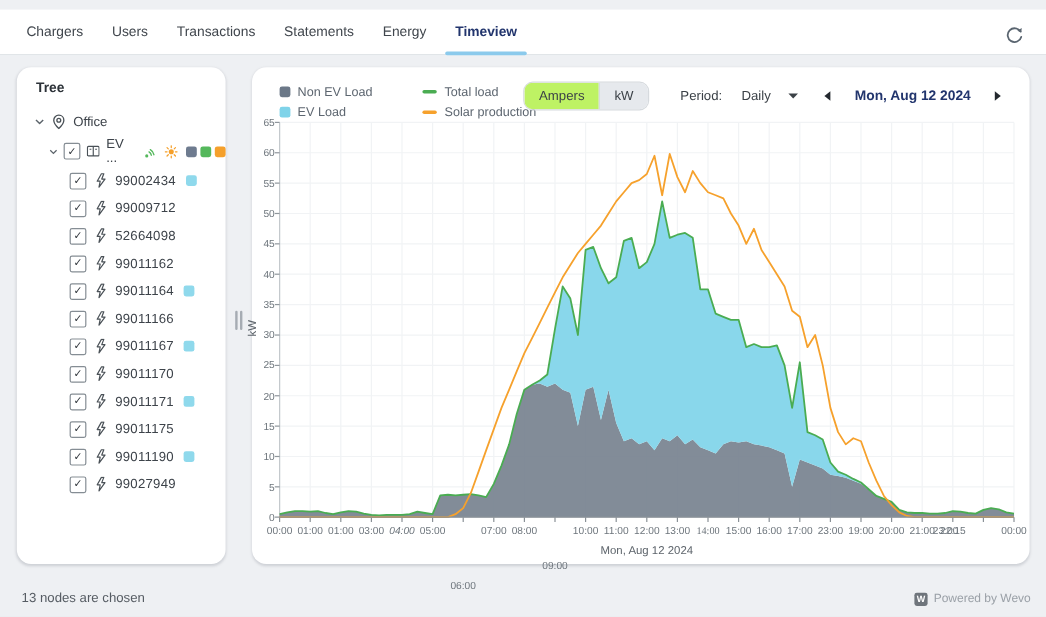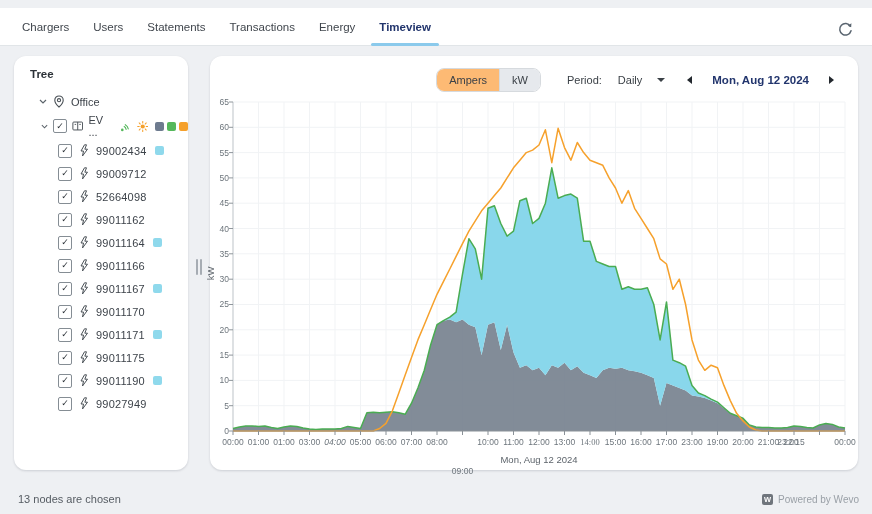--- a/index.html
+++ b/index.html
@@ -17,21 +17,21 @@
        background:#8bcaec;border-radius:2px;}
   .refresh{position:absolute;right:16px;top:11px;width:22px;height:22px;border:none;background:none;
        cursor:pointer;padding:2px;}
 
   
   .tree-card{position:absolute;left:14px;top:56px;width:174px;height:414px;background:#fff;
        border-radius:12px;box-shadow:0 1px 2px rgba(16,24,40,.06),0 1px 3px rgba(16,24,40,.09);
        padding-top:12px;box-sizing:border-box;}
   .tree-title{font-size:11.5px;font-weight:bold;color:#2c3238;padding-left:16px;}
   .trow{display:flex;align-items:center;gap:6px;height:23px;font-size:11px;color:#3d434a;cursor:pointer;}
-  .trow.office{margin-top:10px;padding-left:25px;}
+  .trow.office{margin-top:10px;padding-left:15px;}
   .trow.ev{height:26px;padding-left:27px;gap:5px;}
   .charger-row{padding-left:44px;gap:7px;}
   .cb{width:12px;height:12px;border:1px solid #858d94;border-radius:2px;background:#fff;
       display:flex;align-items:center;justify-content:center;font-size:9px;line-height:9px;
       color:#2c3238;flex:none;cursor:pointer;}
   .sq{width:9px;height:9px;border-radius:2px;flex:none;}
   .ev-squares{display:flex;gap:3px;margin-left:2px;}
   .badge{width:9px;height:9px;border-radius:2px;flex:none;margin-left:1px;}
   .cid{letter-spacing:.2px;}
 
@@ -44,21 +44,21 @@
   .chart-card{position:absolute;left:210px;top:56px;width:648px;height:414px;background:#fff;
        border-radius:12px;box-shadow:0 1px 2px rgba(16,24,40,.06),0 1px 3px rgba(16,24,40,.09);}
   .legend{position:absolute;left:23px;top:13px;display:grid;grid-auto-flow:column;
        grid-template-rows:repeat(2,15px);column-gap:42px;row-gap:2px;}
   .litem{display:flex;align-items:center;gap:6px;font-size:10.5px;color:#5d6670;cursor:pointer;}
   .sw-square{width:9px;height:9px;border-radius:2px;}
   .sw-line{width:12px;height:3px;border-radius:1.5px;}
 
   .controls{position:absolute;right:14px;top:12px;display:flex;align-items:center;}
   .toggle{display:flex;border:1px solid #d6dade;border-radius:8px;overflow:hidden;}
-  .toggle .opt{padding:5px 12px;font-size:11px;color:#3b4147;background:#fdba74;cursor:pointer;}
+  .toggle .opt{padding:5px 12px;font-size:11px;color:#3b4147;background:#bef264;cursor:pointer;}
   .toggle .opt.selected{background:#e6e9ed;}
   .toggle .opt + .opt{border-left:1px solid #d6dade;}
   .plabel{font-size:11px;color:#3b4147;margin-left:26px;}
   .select{display:flex;align-items:center;gap:15px;font-size:11px;color:#3b4147;margin-left:16px;cursor:pointer;}
   .caret{width:0;height:0;border-left:4px solid transparent;border-right:4px solid transparent;
        border-top:4px solid #3b4147;}
   .navarrow{border:none;background:none;padding:4px;cursor:pointer;display:flex;align-items:center;}
   .tri-l{width:0;height:0;border-top:4px solid transparent;border-bottom:4px solid transparent;
        border-right:5px solid #23282e;}
   .tri-r{width:0;height:0;border-top:4px solid transparent;border-bottom:4px solid transparent;
@@ -84,22 +84,22 @@
 </style>
 </head>
 <body>
 
 <div class="page">
 
   <header class="topbar">
     <nav class="tabs" id="tabs">
         <div class="tab">Chargers</div>
         <div class="tab">Users</div>
+        <div class="tab">Transactions</div>
         <div class="tab">Statements</div>
-        <div class="tab">Transactions</div>
         <div class="tab">Energy</div>
         <div class="tab active">Timeview</div>
       </nav>
     <button class="refresh" title="">
       <svg width="17" height="17" viewBox="0 0 16 16">
         <path d="M13.2 9.2 A5.4 5.4 0 1 1 12.6 5" fill="none" stroke="#5a6570" stroke-width="1.4" stroke-linecap="round"></path>
         <path d="M13.6 2.2 L13.3 5.8 L10.1 4.4 Z" fill="#5a6570"></path>
       </svg>
     </button>
   </header>
@@ -247,20 +247,38 @@
         </div>
       </div>
   </aside>
 
   <div class="rhandle">
       <i></i>
       <i></i>
     </div>
 
   <main class="chart-card">
+    <div class="legend" id="legend">
+        <div class="litem">
+          <span class="sw-square" style="background: rgb(107, 120, 136);"></span>
+          <span>Non EV Load</span>
+        </div>
+        <div class="litem">
+          <span class="sw-square" style="background: rgb(127, 211, 233);"></span>
+          <span>EV Load</span>
+        </div>
+        <div class="litem">
+          <span class="sw-line" style="background: rgb(74, 172, 82);"></span>
+          <span>Total load</span>
+        </div>
+        <div class="litem">
+          <span class="sw-line" style="background: rgb(246, 161, 44);"></span>
+          <span>Solar production</span>
+        </div>
+      </div>
 
     <div class="controls">
       <div class="toggle" id="unit-toggle">
           <div class="opt">Ampers</div>
           <div class="opt selected">kW</div>
         </div>
       <span class="plabel">Period:</span>
       <div class="select">
         <span>Daily</span>
         <span class="caret"></span>
@@ -375,21 +393,21 @@
         <span class="ytick" style="top: 116.923px;">50</span>
         <span class="ytick" style="top: 91.6154px;">55</span>
         <span class="ytick" style="top: 66.3077px;">60</span>
         <span class="ytick" style="top: 41px;">65</span>
         <span class="xtick" style="left: 6px;">00:00</span>
         <span class="xtick" style="left: 31.5px;">01:00</span>
         <span class="xtick" style="left: 57px;">01:00</span>
         <span class="xtick" style="left: 82.5px;">03:00</span>
         <span class="xtick" style="left: 108px; font-style: italic;">04:00</span>
         <span class="xtick" style="left: 133.5px;">05:00</span>
-        <span class="xtick" style="left: 159px;">06:00</span>
+        <span class="xtick" style="left: 159px; margin-top: 46px;">06:00</span>
         <span class="xtick" style="left: 184.5px;">07:00</span>
         <span class="xtick" style="left: 210px;">08:00</span>
         <span class="xtick" style="left: 235.5px; margin-top: 29px;">09:00</span>
         <span class="xtick" style="left: 261px;">10:00</span>
         <span class="xtick" style="left: 286.5px;">11:00</span>
         <span class="xtick" style="left: 312px;">12:00</span>
         <span class="xtick" style="left: 337.5px;">13:00</span>
         <span class="xtick" style="left: 363px; font-family: Liberation Serif, serif;">14:00</span>
         <span class="xtick" style="left: 388.5px;">15:00</span>
         <span class="xtick" style="left: 414px;">16:00</span>

